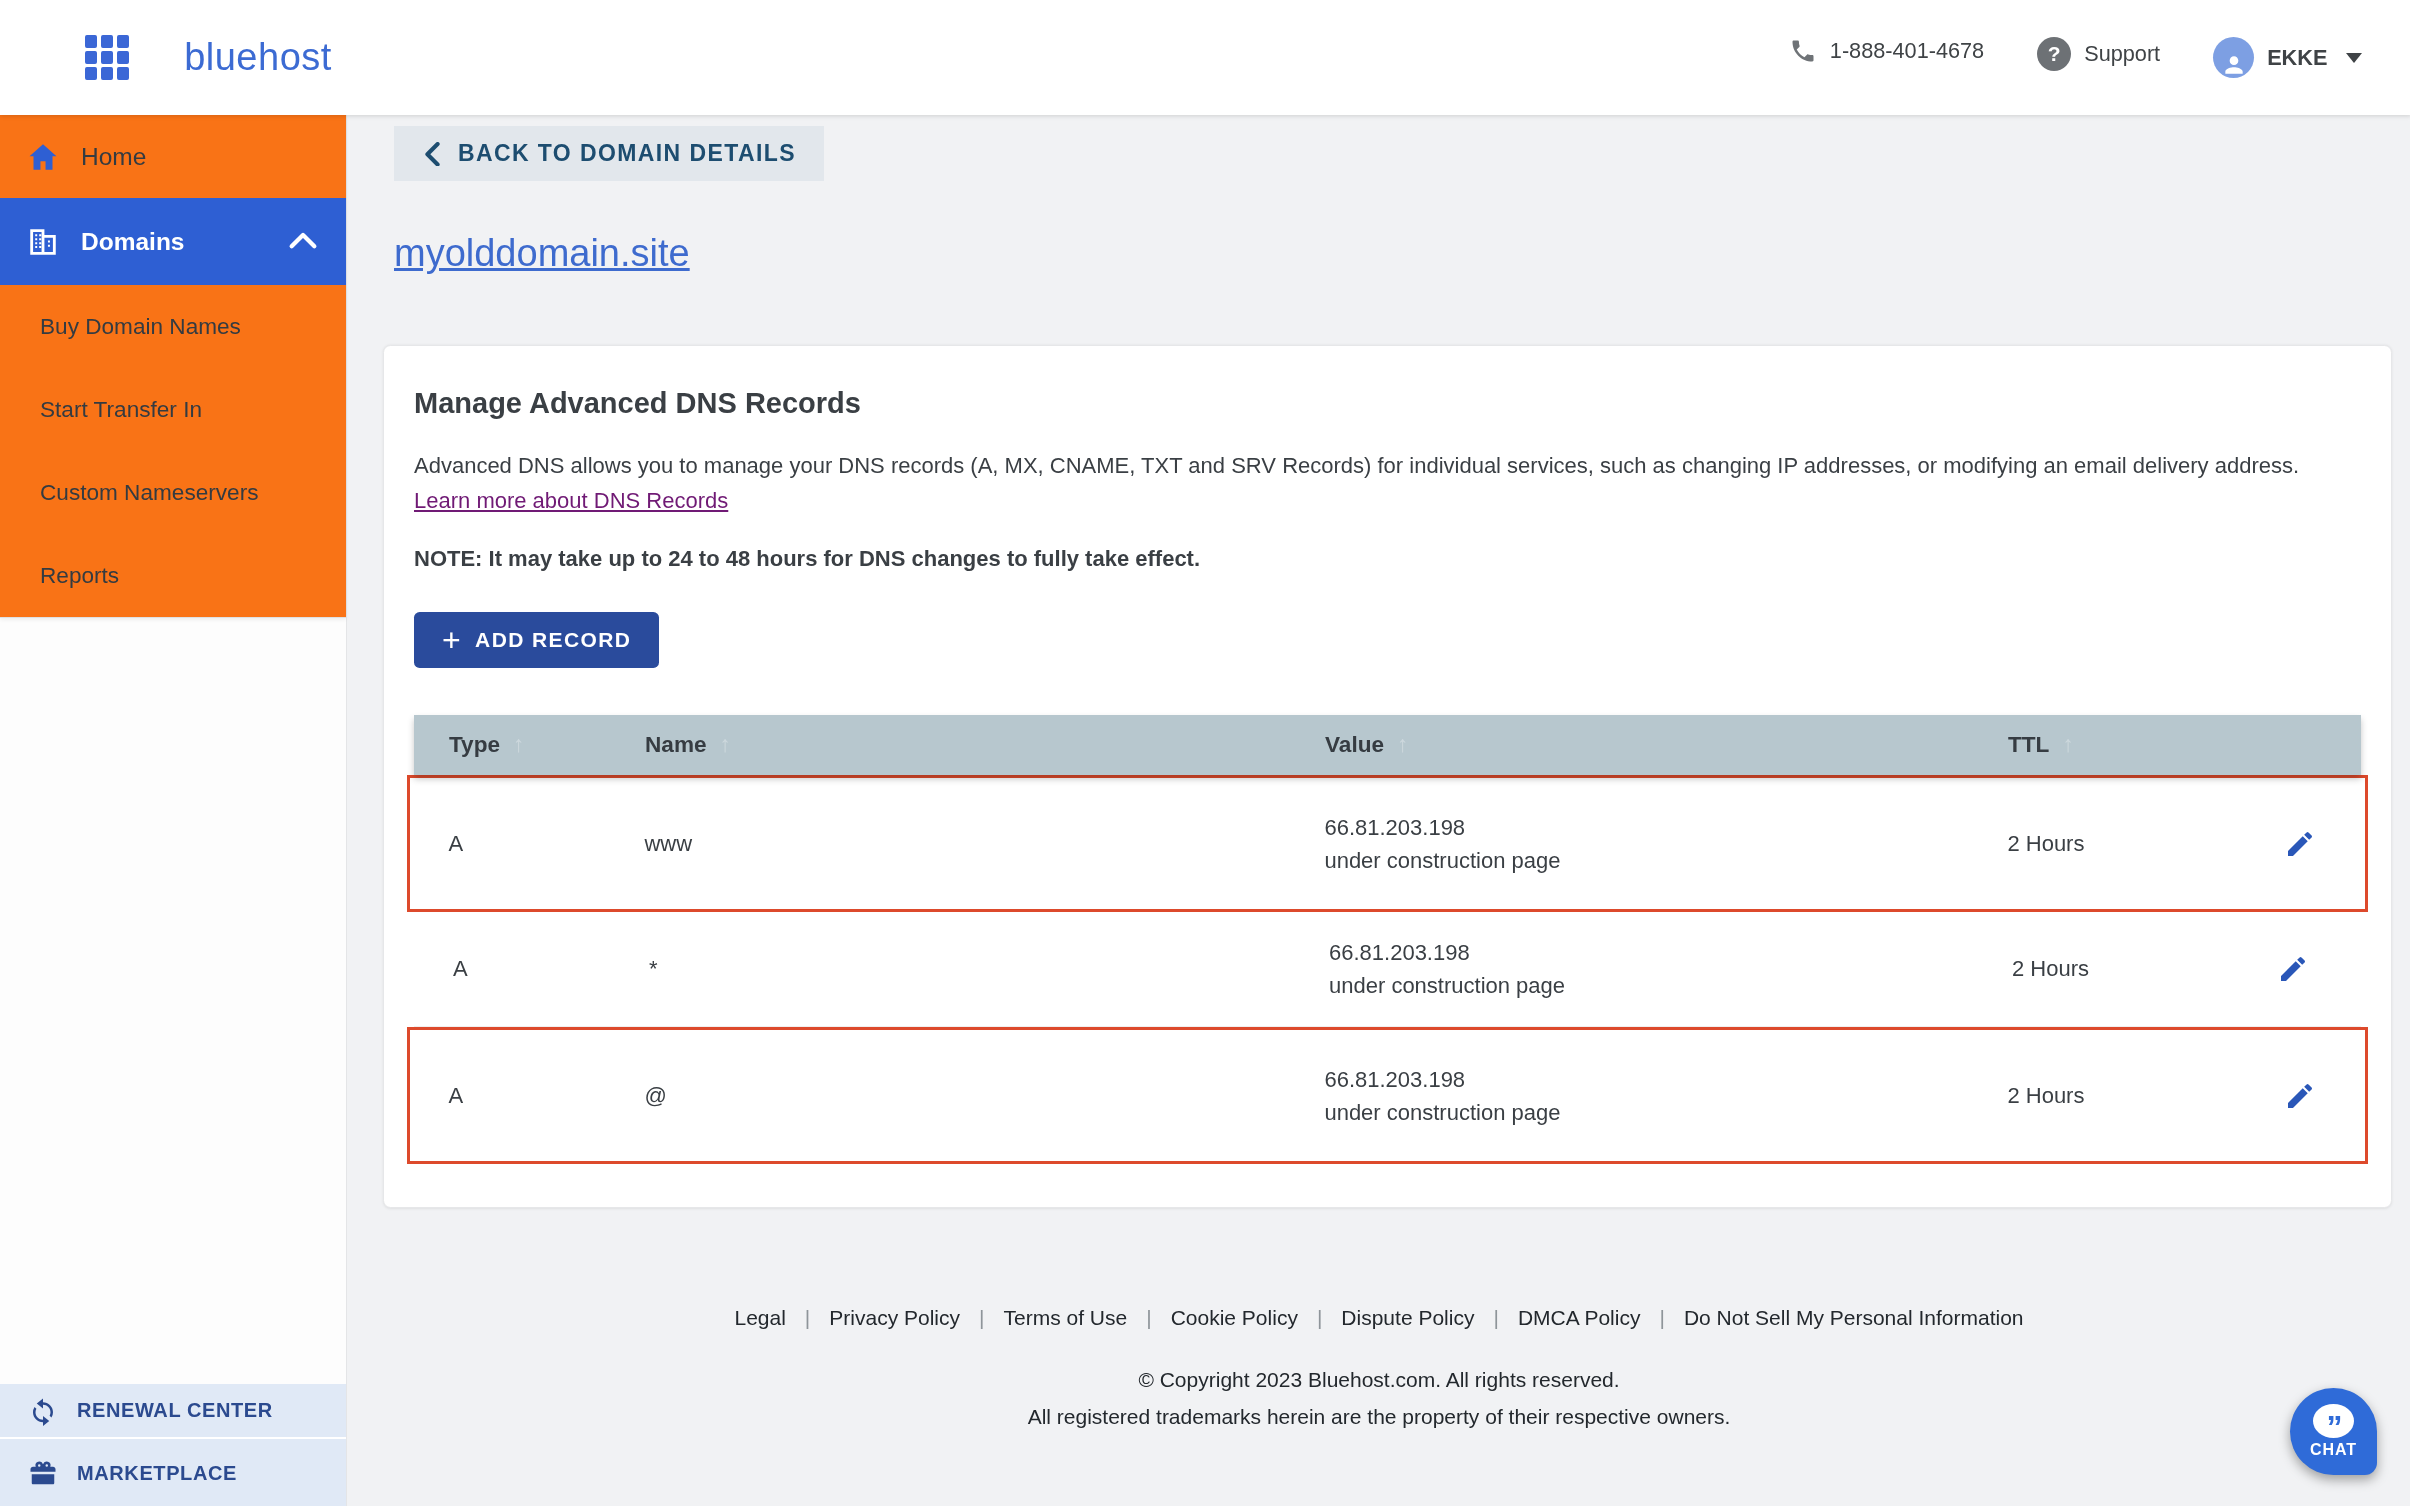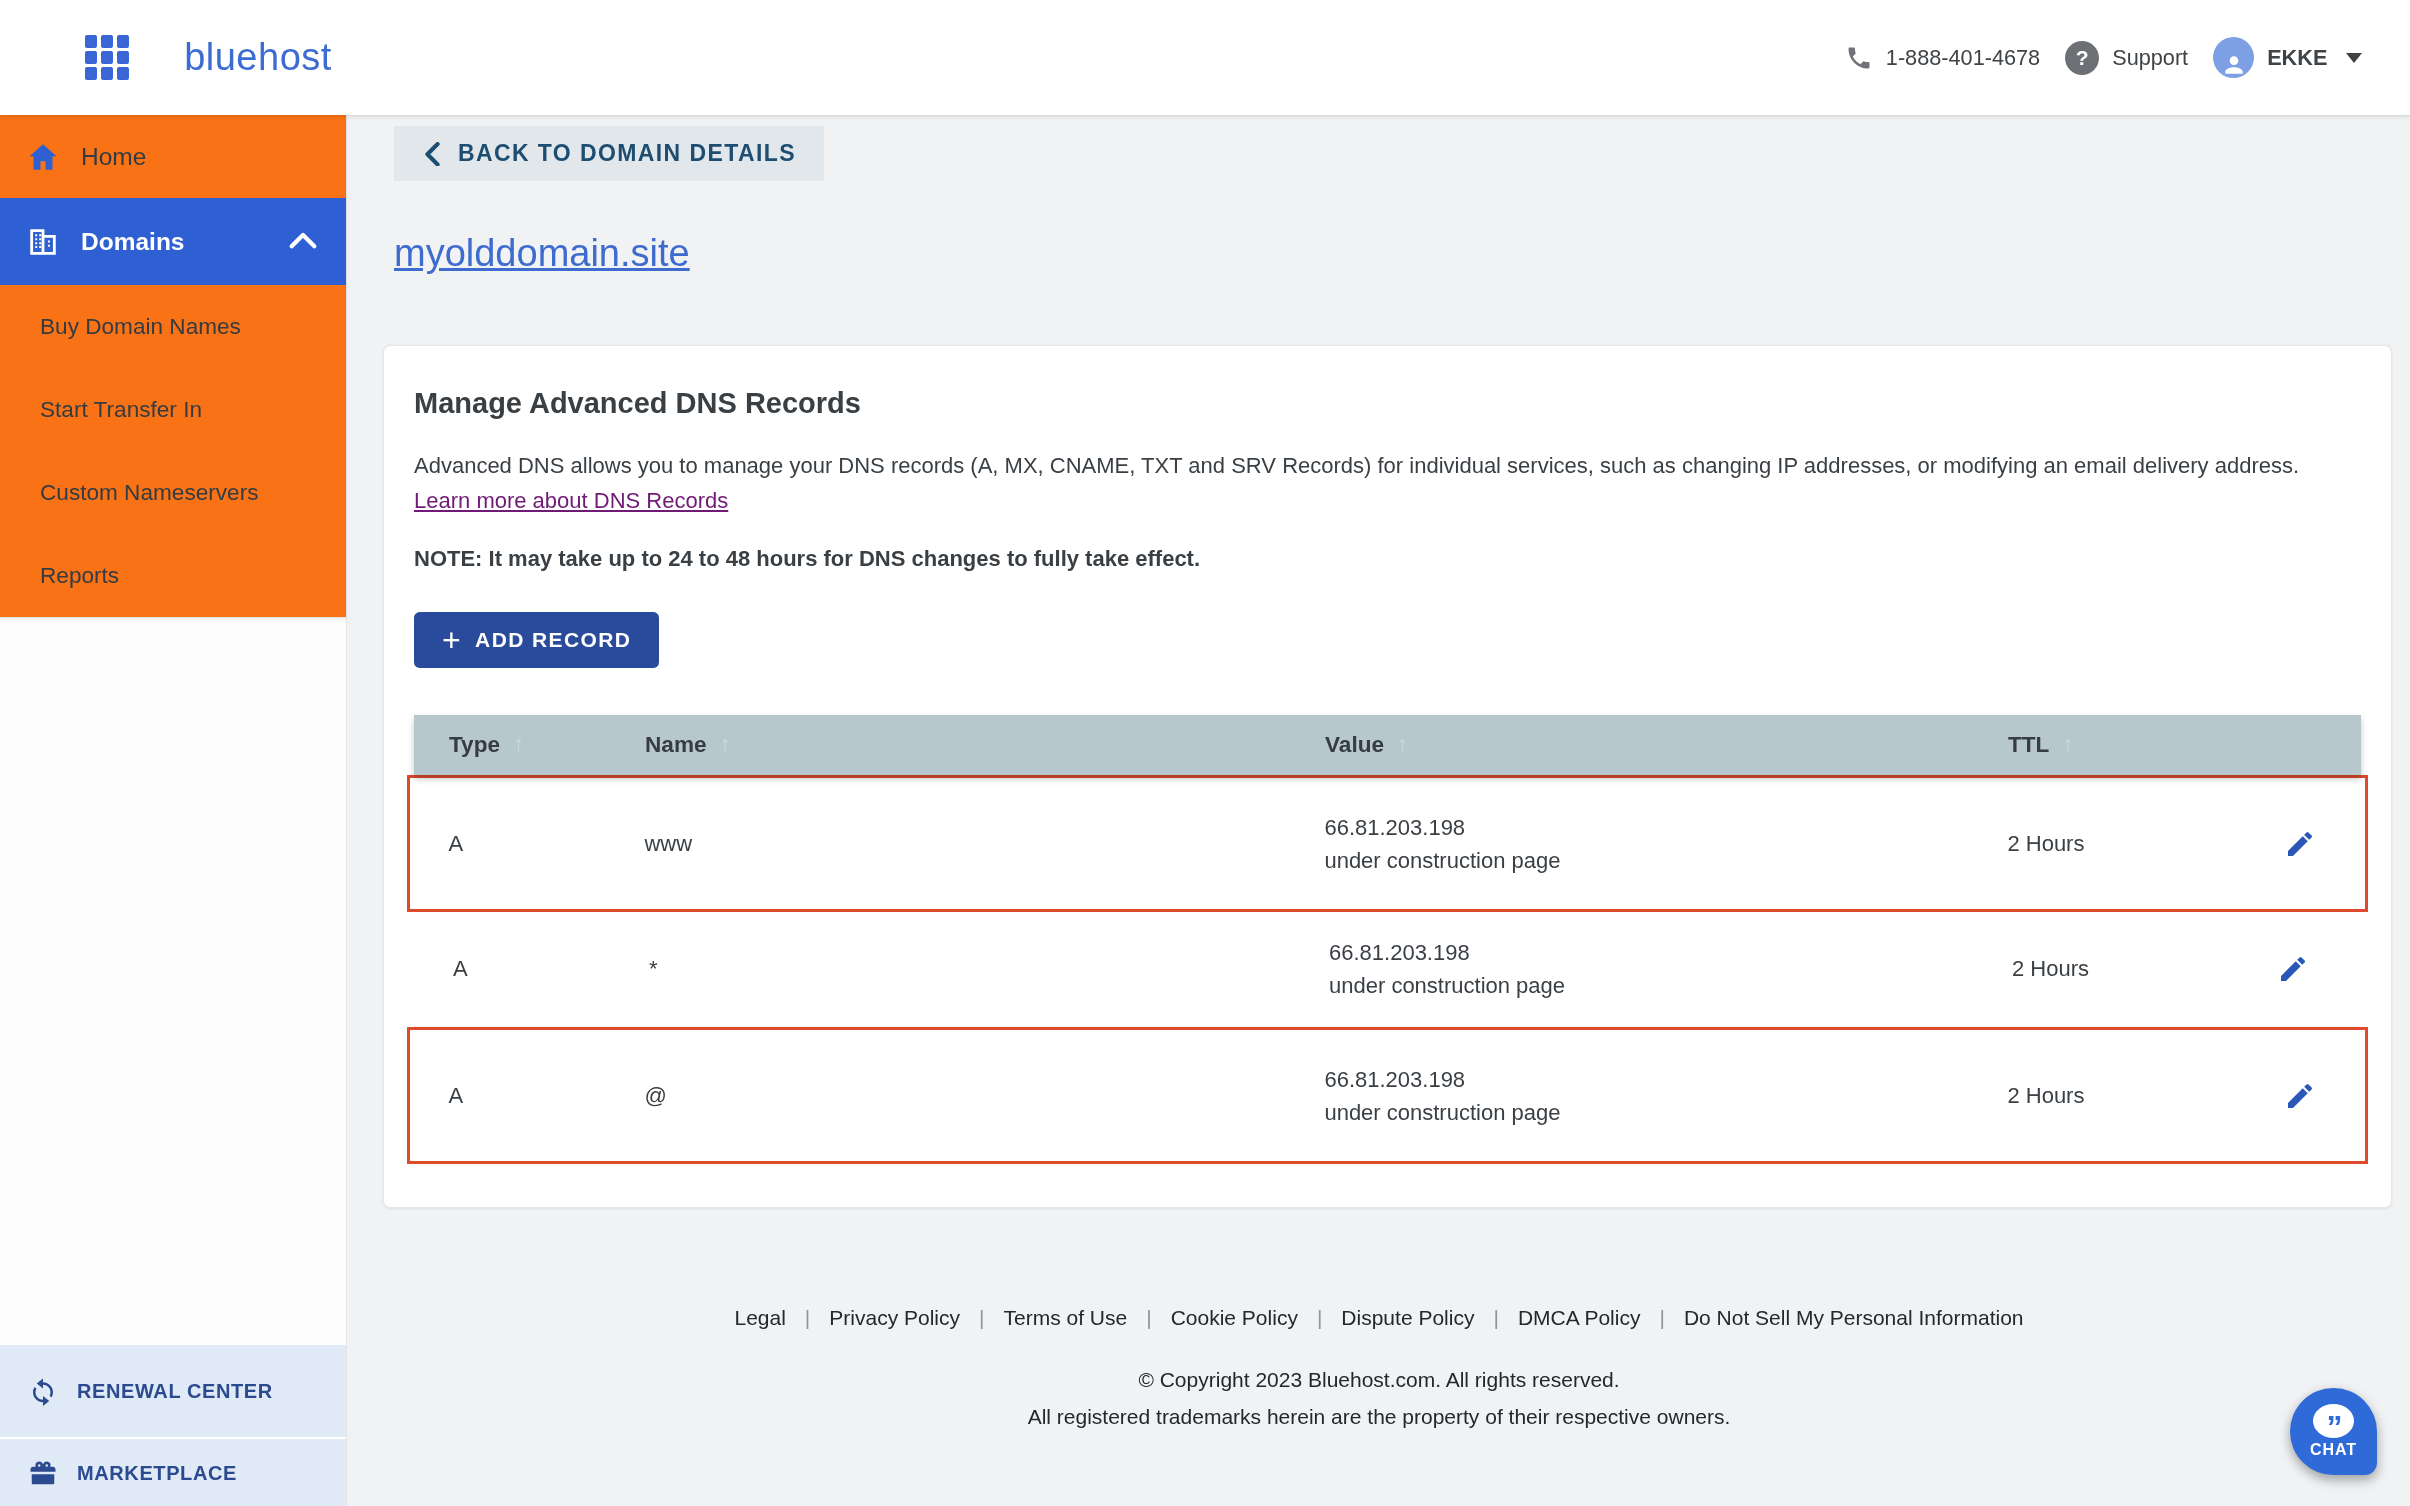--- a/index.html
+++ b/index.html
@@ -7,21 +7,21 @@
   #app { position:relative; width:2411px; height:1507px; background:#f1f2f4; overflow:hidden; }
 
   
   .topbar { position:absolute; top:0; left:0; width:2411px; height:115px; background:#ffffff;
             box-shadow:0 1.9px 4.7px rgba(0,0,0,0.14); display:flex; align-items:center;
             justify-content:space-between; padding:0 49px 0 85px; z-index:30; }
   .brand { display:flex; align-items:center; gap:15px; cursor:pointer; }
   .grid-icon { display:grid; grid-template-columns:repeat(3,12.2px); grid-template-rows:repeat(3,12.2px); gap:3.8px; }
   .grid-icon span { background:#3b67d6; border-radius:1.9px; }
   .brand-text { font-size:38px; color:#3c6bd3; letter-spacing:0.5px;margin-left:40px; }
-  .topbar-right { display:flex; align-items:center; gap:25px; }
+  .topbar-right { display:flex; align-items:flex-start; gap:53px; }
   .top-item { display:flex; align-items:center; gap:13px; font-size:21.7px; color:#3f4346; cursor:pointer; }
   .phone-svg { width:28px; height:28px; fill:#6f7377; }
   .q-circle { width:34px; height:34px; border-radius:50%; background:#6d7175; color:#fff; font-size:21px;
               font-weight:bold; display:flex; align-items:center; justify-content:center; }
   .avatar { width:41px; height:41px; border-radius:50%; background:#7d9fe3; display:flex; align-items:flex-end; justify-content:center; overflow:hidden; }
   .avatar svg { width:26px; height:26px; fill:#ffffff; }
   .user-name { font-size:21.7px; font-weight:bold; color:#3f4346; }
   .caret-down { width:0; height:0; border-left:8.5px solid transparent; border-right:8.5px solid transparent;
                 border-top:10.4px solid #3f4346; margin-left:5.6px; }
 
@@ -31,21 +31,21 @@
   .nav-panel { background:#f97316; border-bottom:0.9px solid #dfe0e2; box-shadow:0 1.9px 3.8px rgba(0,0,0,0.06); }
   .nav-row { height:83px; display:flex; align-items:center; padding-left:26px; gap:21px; cursor:pointer;
              font-size:24.5px; color:#343b41; font-weight:500; }
   .nav-row svg { width:34px; height:34px; }
   .nav-row.active { height:87px; background:#2e5fd3; color:#ffffff; font-weight:bold; padding-right:26px; }
   .nav-row.active .spacer { flex:1; }
   .sub-row { height:83px; display:flex; align-items:center; padding-left:40px; font-size:22.6px; color:#343b41; cursor:pointer; }
   .side-bottom { position:absolute; bottom:0; left:0; width:100%; }
   .bottom-row { background:#e0e9f6; display:flex; align-items:center; gap:19px; padding-left:28px;
                 font-size:20px; font-weight:bold; letter-spacing:0.6px; color:#2b4a8f; cursor:pointer; }
-  .bottom-row.renewal { height:94px; border-bottom:2.8px solid #ffffff; }
+  .bottom-row.renewal { height:55px; border-bottom:2.8px solid #ffffff; }
   .bottom-row.market { height:68px; }
   .bottom-row svg { width:30px; height:30px; }
 
   
   .content { position:absolute; top:115px; left:347px; width:2064px; height:1392px; }
   .back-btn { display:inline-flex; align-items:center; gap:15px; margin:11.3px 0 0 47px; padding:14px 28px;
               background:#e2e7ec; border:none; color:#1d4d70; font-family:inherit; font-size:23px; font-weight:bold;
               letter-spacing:1.4px; cursor:pointer; }
   .back-btn svg { width:21px; height:24.5px; }
   .domain-title { display:inline-block; margin:51px 16px 0 47px; font-size:38px; color:#3e6bce;

